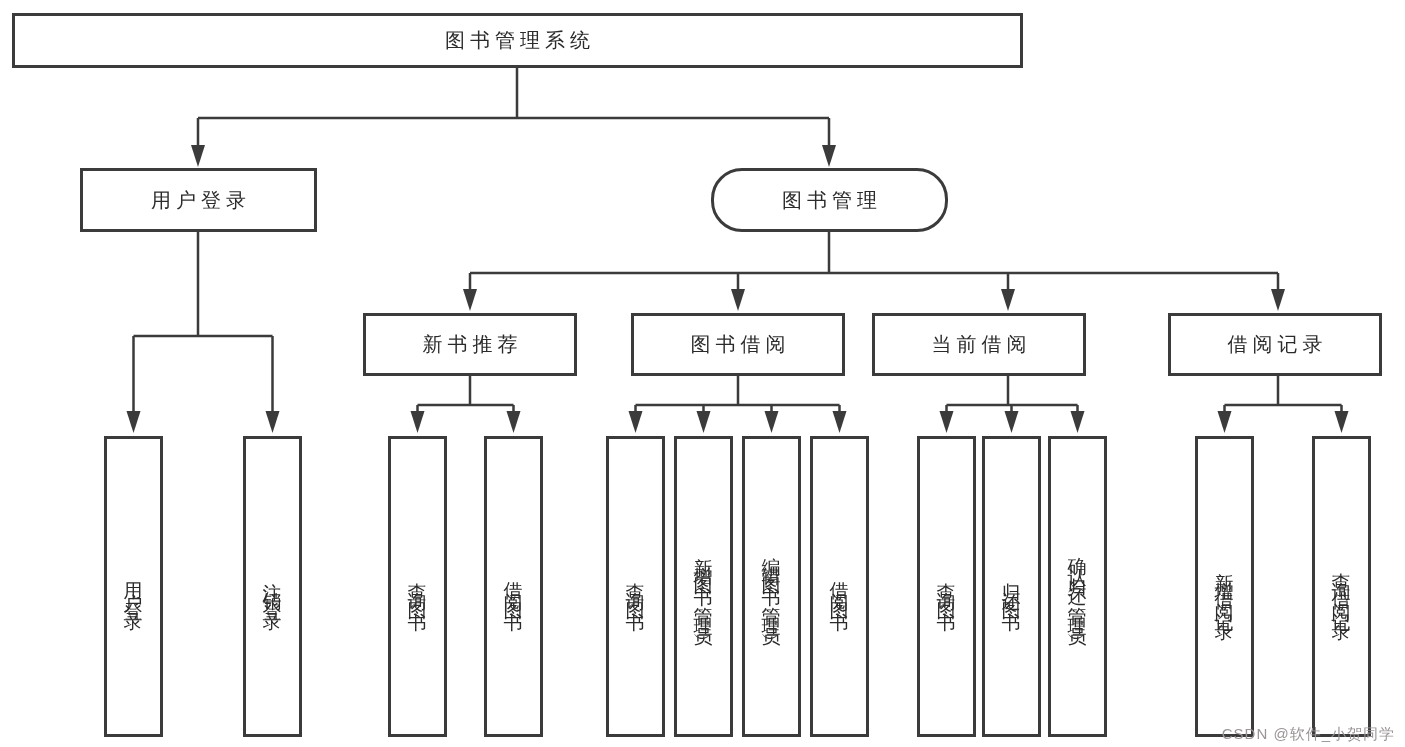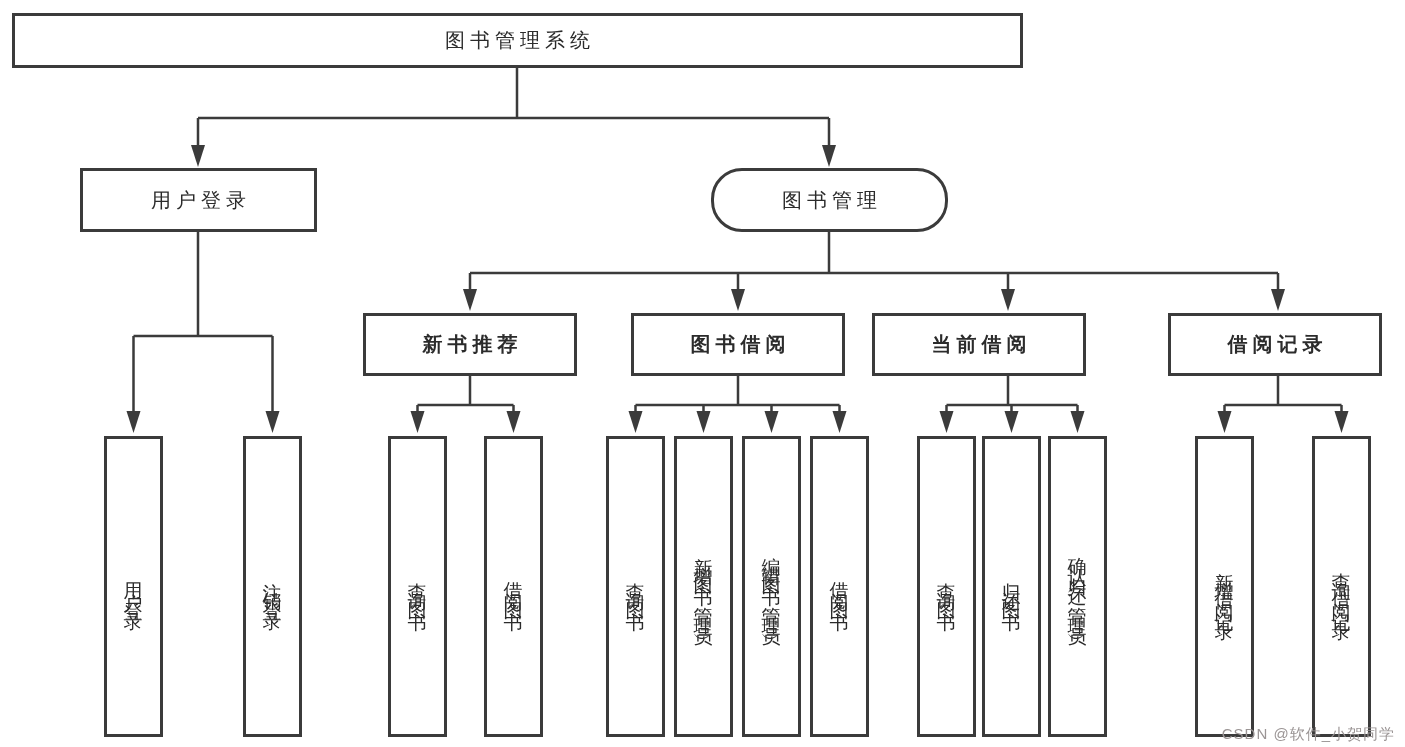--- a/index.html
+++ b/index.html
@@ -43,21 +43,21 @@
     font-size: 20px;
     letter-spacing: 5px;
     text-indent: 5px;
     color: var(--text);
     white-space: nowrap;
   }
   .node.root  { left: 12px;  top: 13px;  width: 1011px; height: 55px; }
   .node.lv2   { top: 168px; height: 64px; width: 237px; }
   .node.lv2.b0 { left: 80px; }
   .node.lv2.b1 { left: 711px; border-radius: 31px; }
-  .node.lv3   { top: 313px; height: 63px; width: 214px; font-weight: bold; }
+  .node.lv3   { top: 313px; height: 63px; width: 214px; }
   .node.lv3.c0 { left: 363px; }
   .node.lv3.c1 { left: 631px; align-items: center; }
   .node.lv3.c2 { left: 852px; margin-left: 20px; }
   .node.lv3.c3 { left: 1168px; }
   .node.leaf  { top: 436px; height: 301px; width: 59px; }
   .node.leaf .lbl {
     writing-mode: vertical-rl;
     text-orientation: mixed;
     font-size: 19px;
     letter-spacing: 10px;

